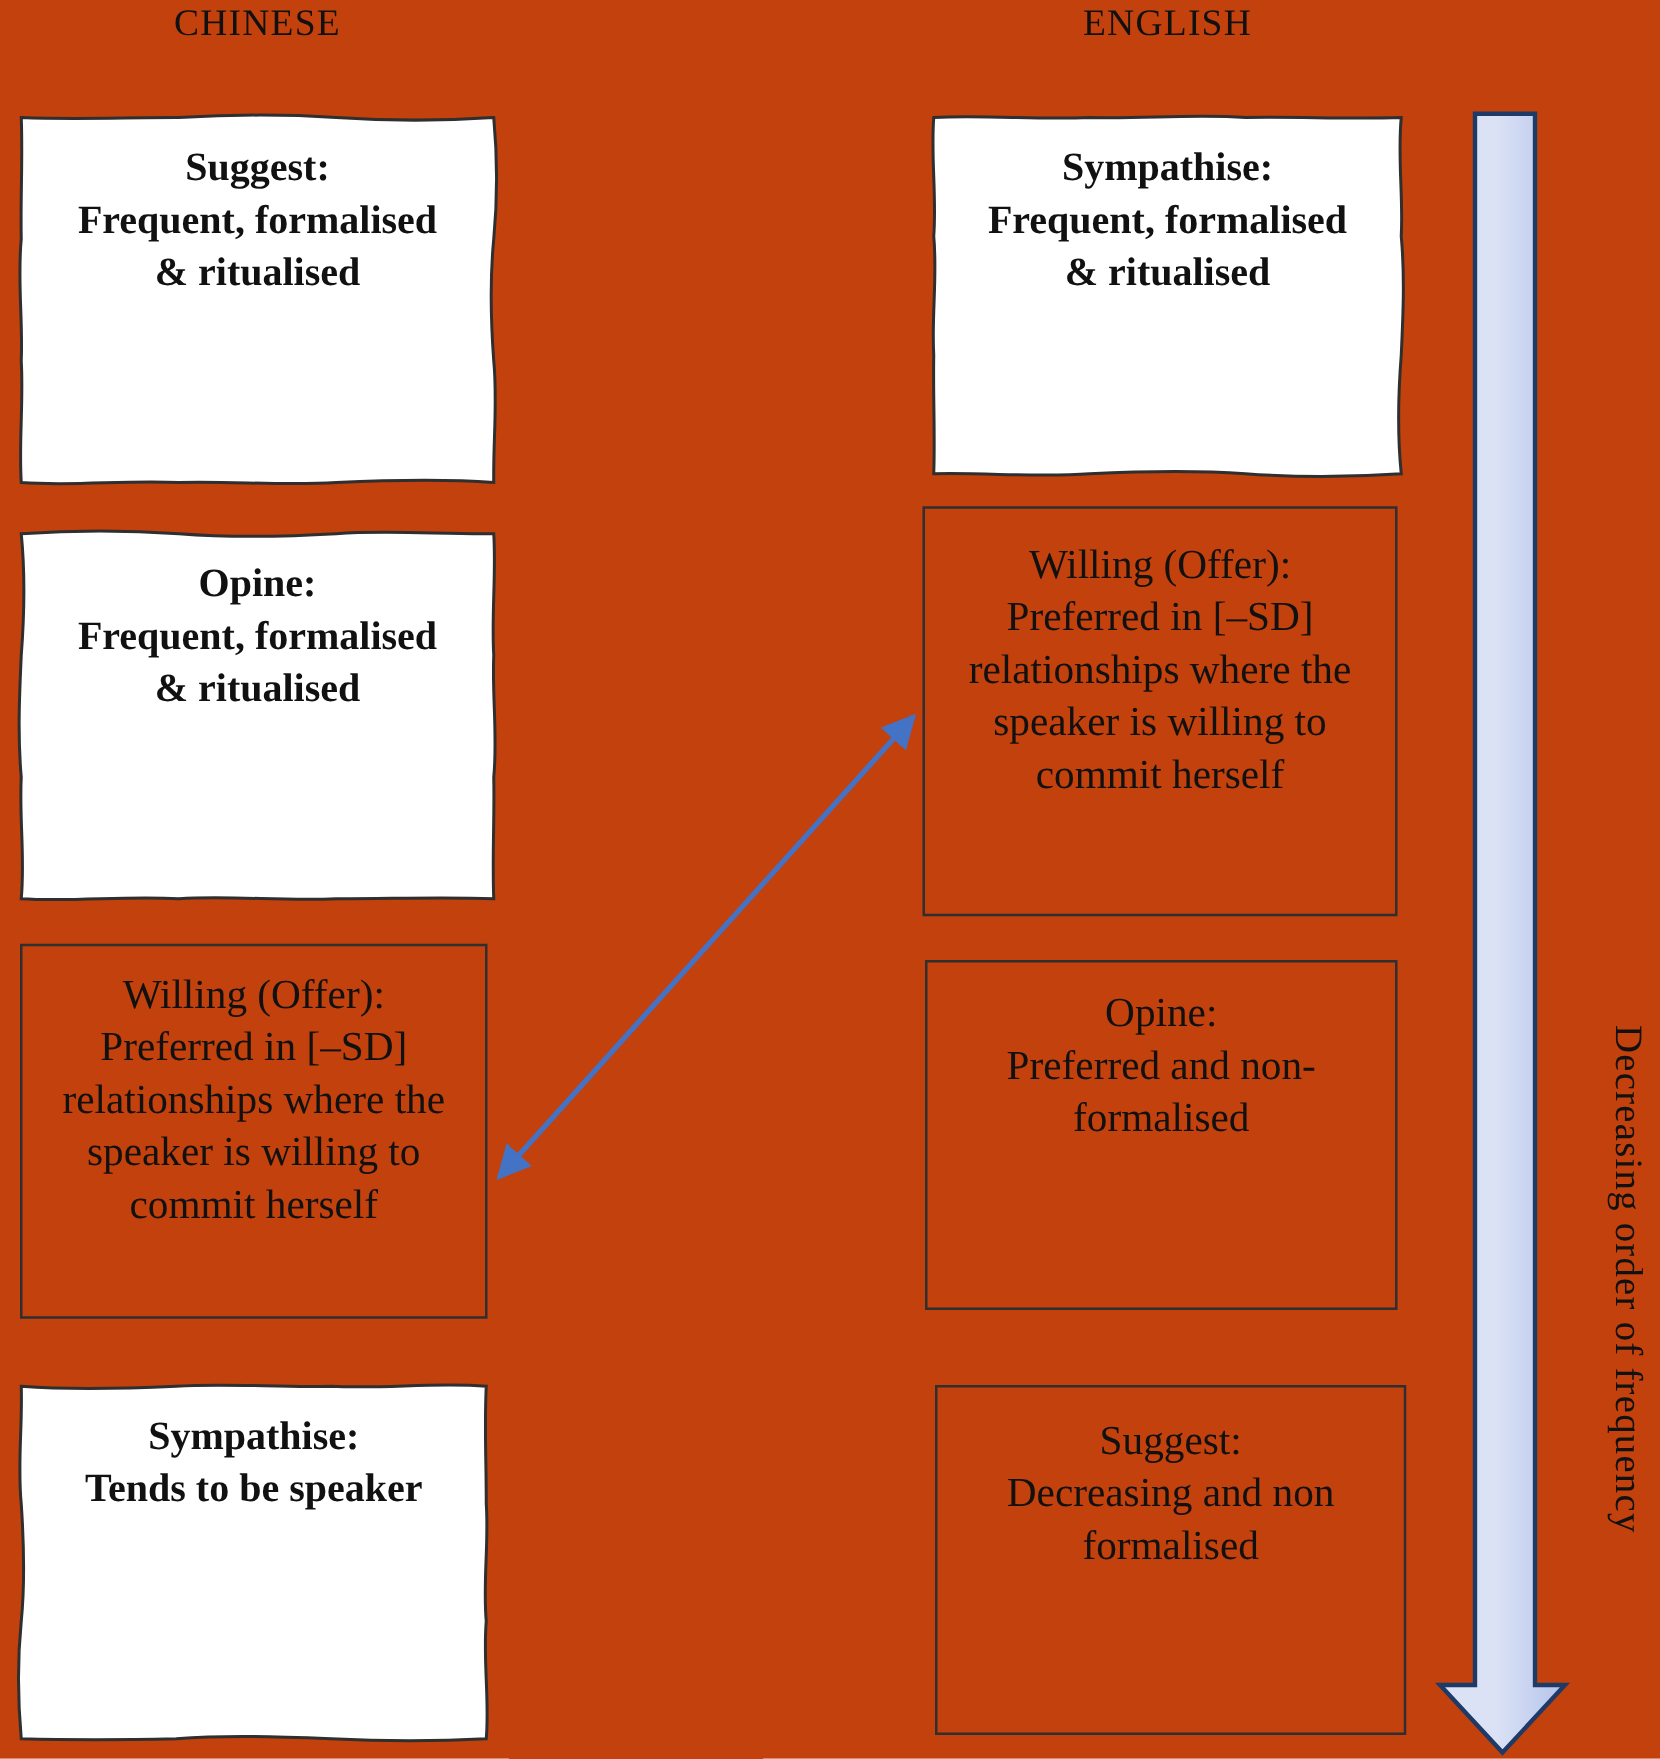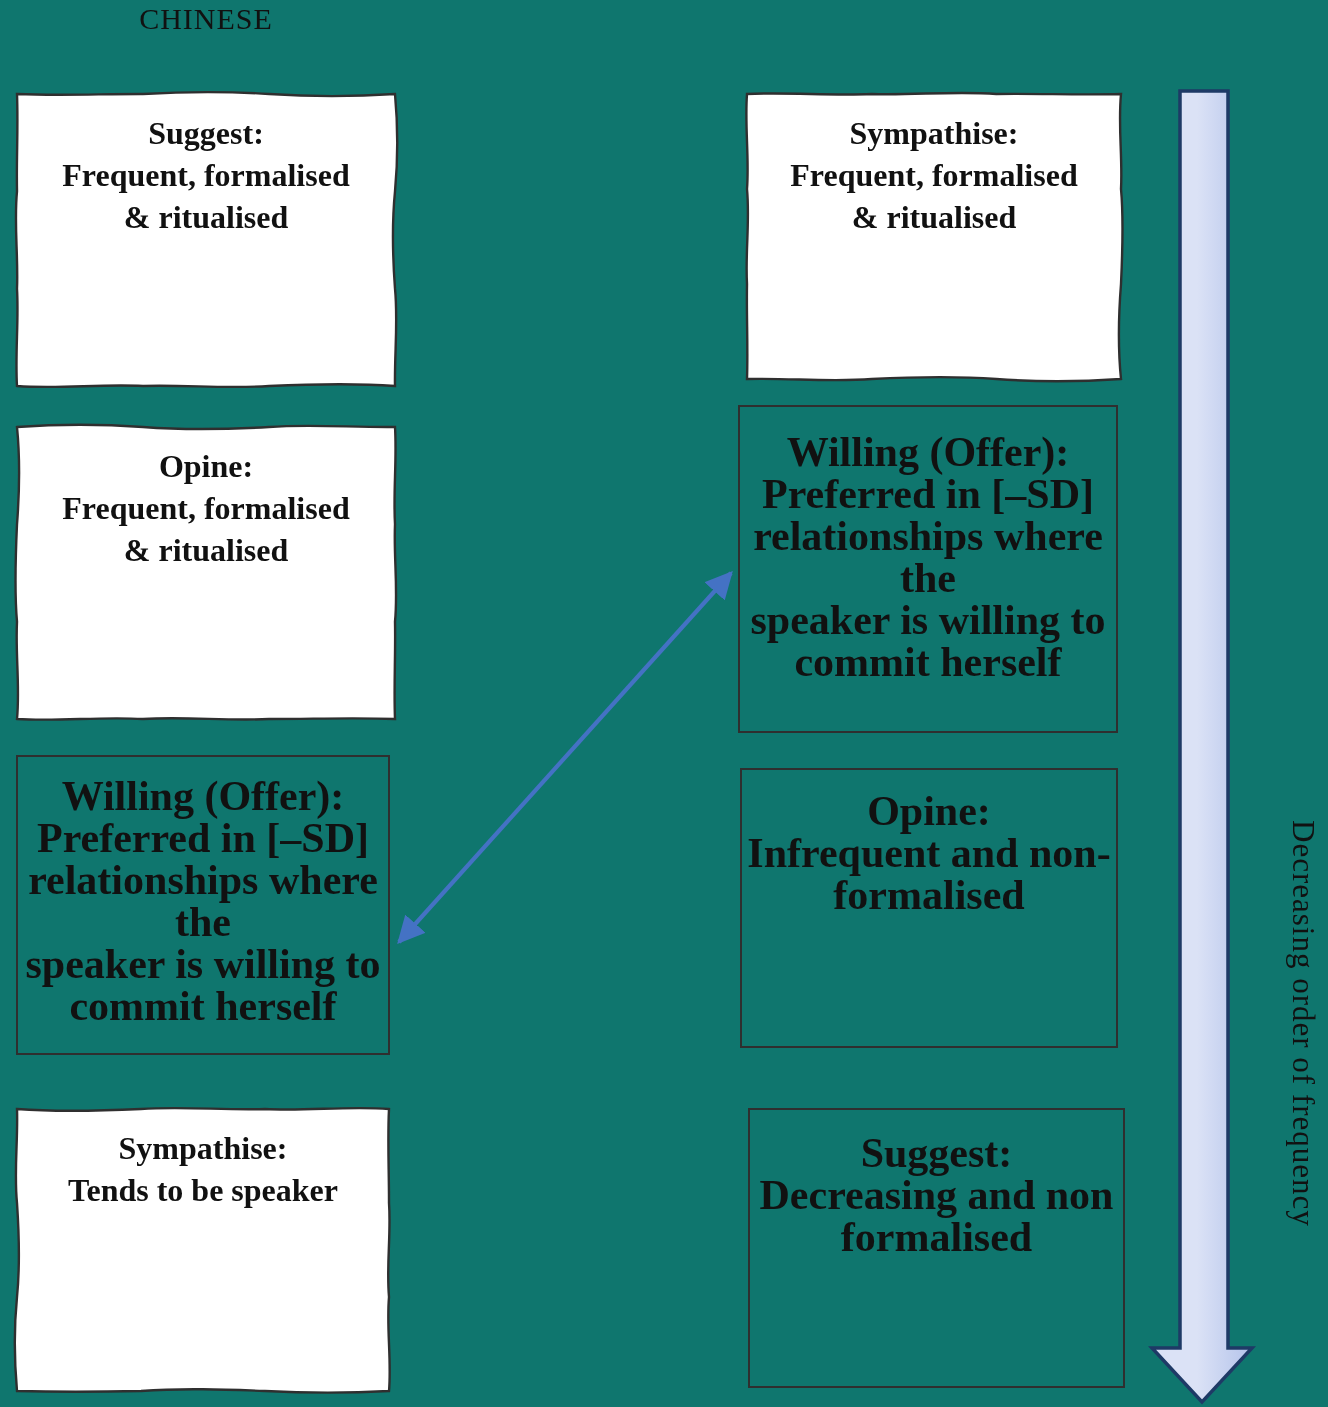--- a/index.html
+++ b/index.html
@@ -1,19 +1,19 @@
 <!DOCTYPE html>
 <html style="--text: #111111; --box-border: #2f2f2f; --connector: #4472c4; --arrow-border: #1e3a66; --arrow-fill-light: #dbe2f6; --arrow-fill-dark: #b4c3ea;"><head>
 <meta charset="utf-8">
 <style>
   html,body{margin:0;padding:0;background:#ffffff;}
   .canvas{
     position:relative;
     width:1328px;height:1407px;
-    background:#0f766e;
+    background:#c2410c;
     font-family:"Liberation Serif","DejaVu Serif",serif;
     color:var(--text,#111);
     overflow:hidden;
   }
   .col-header{
     position:absolute;top:2px;
     text-align:center;
     font-size:30px;
     letter-spacing:1px;
     color:var(--text,#111);
@@ -27,24 +27,23 @@
     border:2px solid var(--box-border,#2f2f2f);
   }
   .box .edge{
     position:absolute;left:0;top:0;width:100%;height:100%;
     pointer-events:none;
   }
   .box-text{
     position:relative;
     padding-top:22px;
     text-align:center;
-    font-size:42px;
+    font-size:33px;
     line-height:42px;
     z-index:2;
-    font-weight:bold;
   }
   .box-text.bold{font-weight:bold;font-size:32px;}
   .box-text .line{display:block;}
   .overlay{
     position:absolute;left:0;top:0;width:1328px;height:1407px;
     pointer-events:none;
   }
   .freq-label{
     position:absolute;
     left:1281px;top:820px;
@@ -55,20 +54,21 @@
     color:var(--text,#111);
     white-space:nowrap;
   }
 </style>
 </head>
 <body>
 
 <div class="canvas">
 
   <div class="col-header" style="left:13px;width:386px;">CHINESE</div>
+  <div class="col-header" style="left:743px;width:382px;">ENGLISH</div>
 
   <div class="box wavy" style="left:13px;top:90px;width:386px;height:300px;">
     <svg class="edge" viewBox="0 0 386 300">
         <path d="M 4,4 C 46.0,5.8 88.0,3.9 130.0,4.0 C 172.0,1.6 214.0,1.3 256.0,4.0 C 298.0,6.8 340.0,6.8 382.0,4.0 C 385.0,36.4 385.0,68.9 382.0,101.3 C 378.8,133.8 379.6,166.2 382.0,198.7 C 385.2,231.1 381.4,263.6 382.0,296.0 C 340.0,292.9 298.0,294.1 256.0,296.0 C 214.0,298.8 172.0,294.7 130.0,296.0 C 88.0,293.7 46.0,299.2 4.0,296.0 C 2.0,263.6 5.9,231.1 4.0,198.7 C 5.4,166.2 0.8,133.8 4.0,101.3 C 3.3,68.9 5.3,36.4 4.0,4.0 Z" fill="#ffffff" stroke="var(--box-border,#2f2f2f)" stroke-width="2.4"></path>
       </svg>
     <div class="box-text bold">
       <span class="line">Suggest:</span>
       <span class="line">Frequent, formalised</span>
       <span class="line">&amp; ritualised</span>
     </div>
@@ -122,21 +122,21 @@
       <span class="line">Preferred in [–SD]</span>
       <span class="line">relationships where the</span>
       <span class="line">speaker is willing to</span>
       <span class="line">commit herself</span>
     </div>
   </div>
 
   <div class="box straight" style="left:740px;top:768px;width:378px;height:280px;">
     <div class="box-text" style="padding-top:20px;">
       <span class="line">Opine:</span>
-      <span class="line">Infrequent and non-</span>
+      <span class="line">Preferred and non-</span>
       <span class="line">formalised</span>
     </div>
   </div>
 
   <div class="box straight" style="left:748px;top:1108px;width:377px;height:280px;">
     <div class="box-text" style="padding-top:22px;">
       <span class="line">Suggest:</span>
       <span class="line">Decreasing and non</span>
       <span class="line">formalised</span>
     </div>

